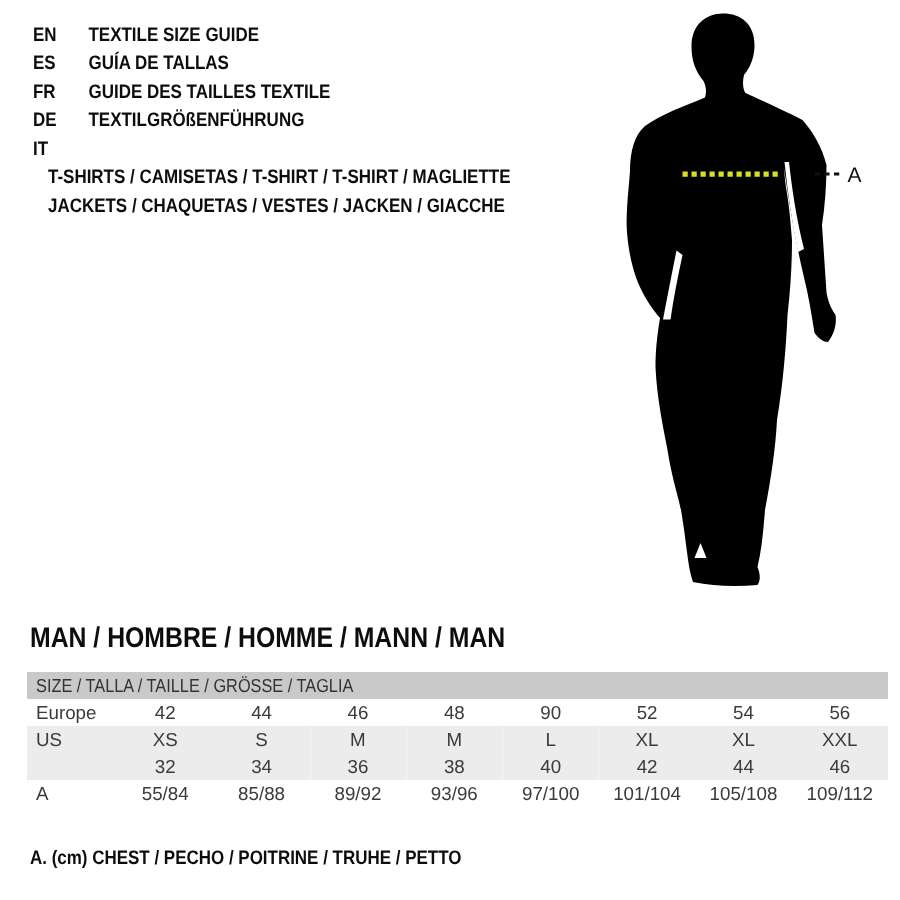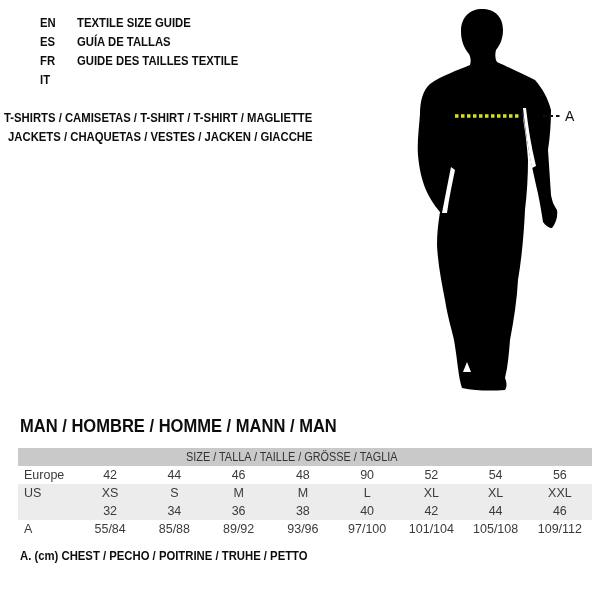--- a/index.html
+++ b/index.html
@@ -11,63 +11,67 @@
     overflow: hidden;
     color: #0d0d0d;
   }
   .cond {
     display: inline-block;
     transform: scaleX(0.87);
     transform-origin: 0 50%;
     white-space: nowrap;
   }
   
-  .lang-list { position: absolute; left: 40px; top: 13px; }
+  .lang-list { position: absolute; left: 22px; top: 13px; }
   .lang-row { display: flex; height: 19px; line-height: 19px; font-size: 13px; font-weight: bold; }
   .lang-code { width: 37px; flex: 0 0 37px; }
   
-  .product-lines { position: absolute; left: 4px; top: 108px; text-align: right; }
+  .product-lines { position: absolute; left: 32px; top: 108px; }
   .product-line { height: 19px; line-height: 19px; font-size: 13px; font-weight: bold; }
   
   .figure { position: absolute; left: 393px; top: 4px; width: 185px; height: 398px; }
   
   .man-heading { position: absolute; left: 20px; top: 418px; font-size: 19px; font-weight: bold; line-height: 15px; }
   
   .size-table {
     position: absolute; left: 18px; top: 448px; width: 574px;
     border-collapse: collapse; table-layout: fixed;
     font-size: 12.5px; color: #3b3b3b;
   }
   .size-table td { height: 18px; padding: 0; line-height: 18px; text-align: center; vertical-align: middle; overflow: hidden; }
   .size-table td.rowlabel { text-align: left; padding-left: 6px; margin-left: 35px; }
   .size-table tr.header td {
     background: var(--header-bg, #c9c9c9);
-    text-align: center; padding-left: 6px; color: #333; margin-top: 47px;
+    text-align: left; padding-left: 6px; color: #333; margin-top: 47px;
   }
   .size-table tr.shade td { background: var(--row-alt-bg, #ececec); }
   
-  .footnote { position: absolute; left: 20px; top: 548px; font-size: 13px; font-weight: bold; line-height: 15px; }
+  .footnote { position: absolute; left: 20px; top: 564px; font-size: 13px; font-weight: bold; line-height: 15px; }
 </style>
 </head>
 <body>
 
 <div class="page">
 
   <div class="lang-list">
     <div class="lang-row">
       <span class="lang-code"><span class="cond">EN</span></span>
       <span class="lang-label"><span class="cond">TEXTILE SIZE GUIDE</span></span>
     </div>
     <div class="lang-row">
       <span class="lang-code"><span class="cond">ES</span></span>
       <span class="lang-label"><span class="cond">GUÍA DE TALLAS</span></span>
     </div>
     <div class="lang-row">
       <span class="lang-code"><span class="cond">FR</span></span>
       <span class="lang-label"><span class="cond">GUIDE DES TAILLES TEXTILE</span></span>
+    </div>
+    <div class="lang-row">
+      <span class="lang-code"><span class="cond">DE</span></span>
+      <span class="lang-label"><span class="cond">TEXTILGRÖßENFÜHRUNG</span></span>
     </div>
     <div class="lang-row">
       <span class="lang-code"><span class="cond">IT</span></span>
     </div>
   </div>
 
   <div class="product-lines">
     <div class="product-line"><span class="cond">T-SHIRTS / CAMISETAS / T-SHIRT / T-SHIRT / MAGLIETTE</span></div>
     <div class="product-line"><span class="cond">JACKETS / CHAQUETAS / VESTES / JACKEN / GIACCHE</span></div>
   </div>

